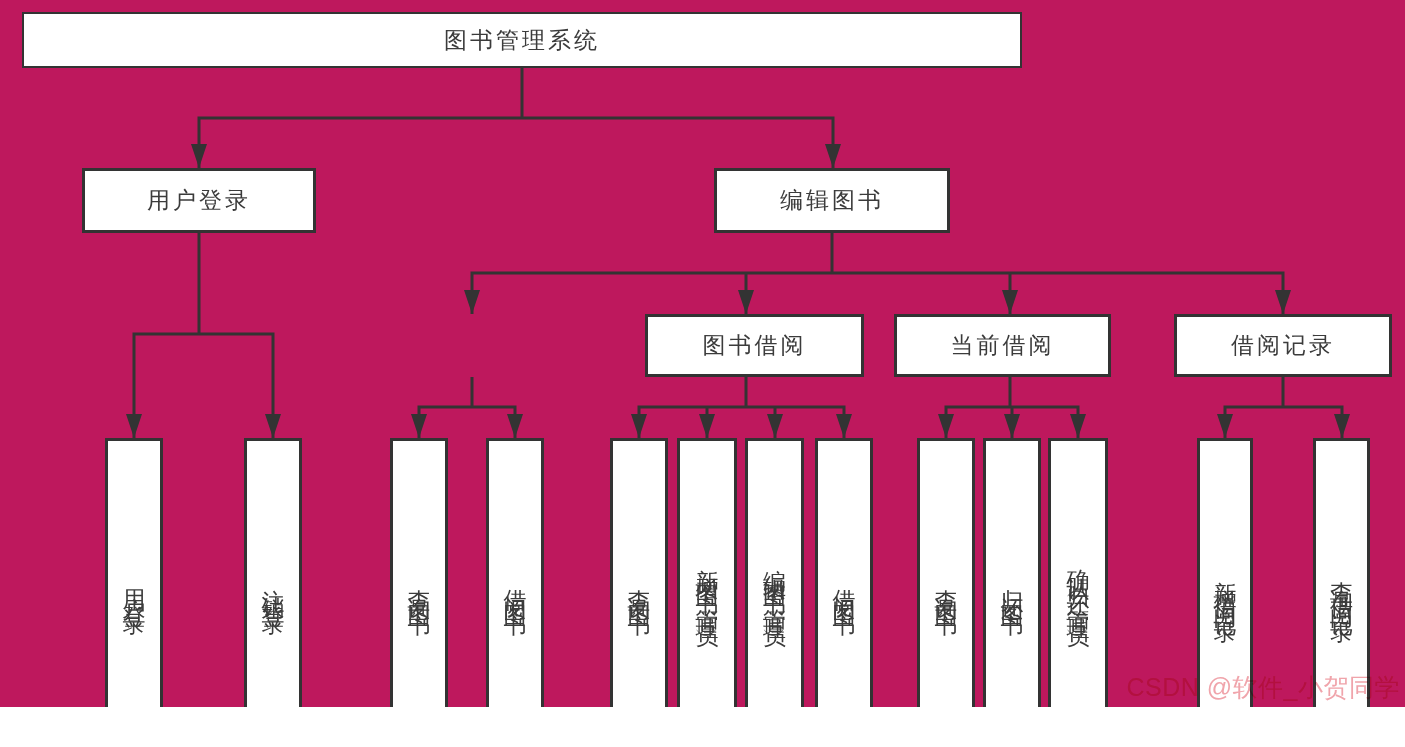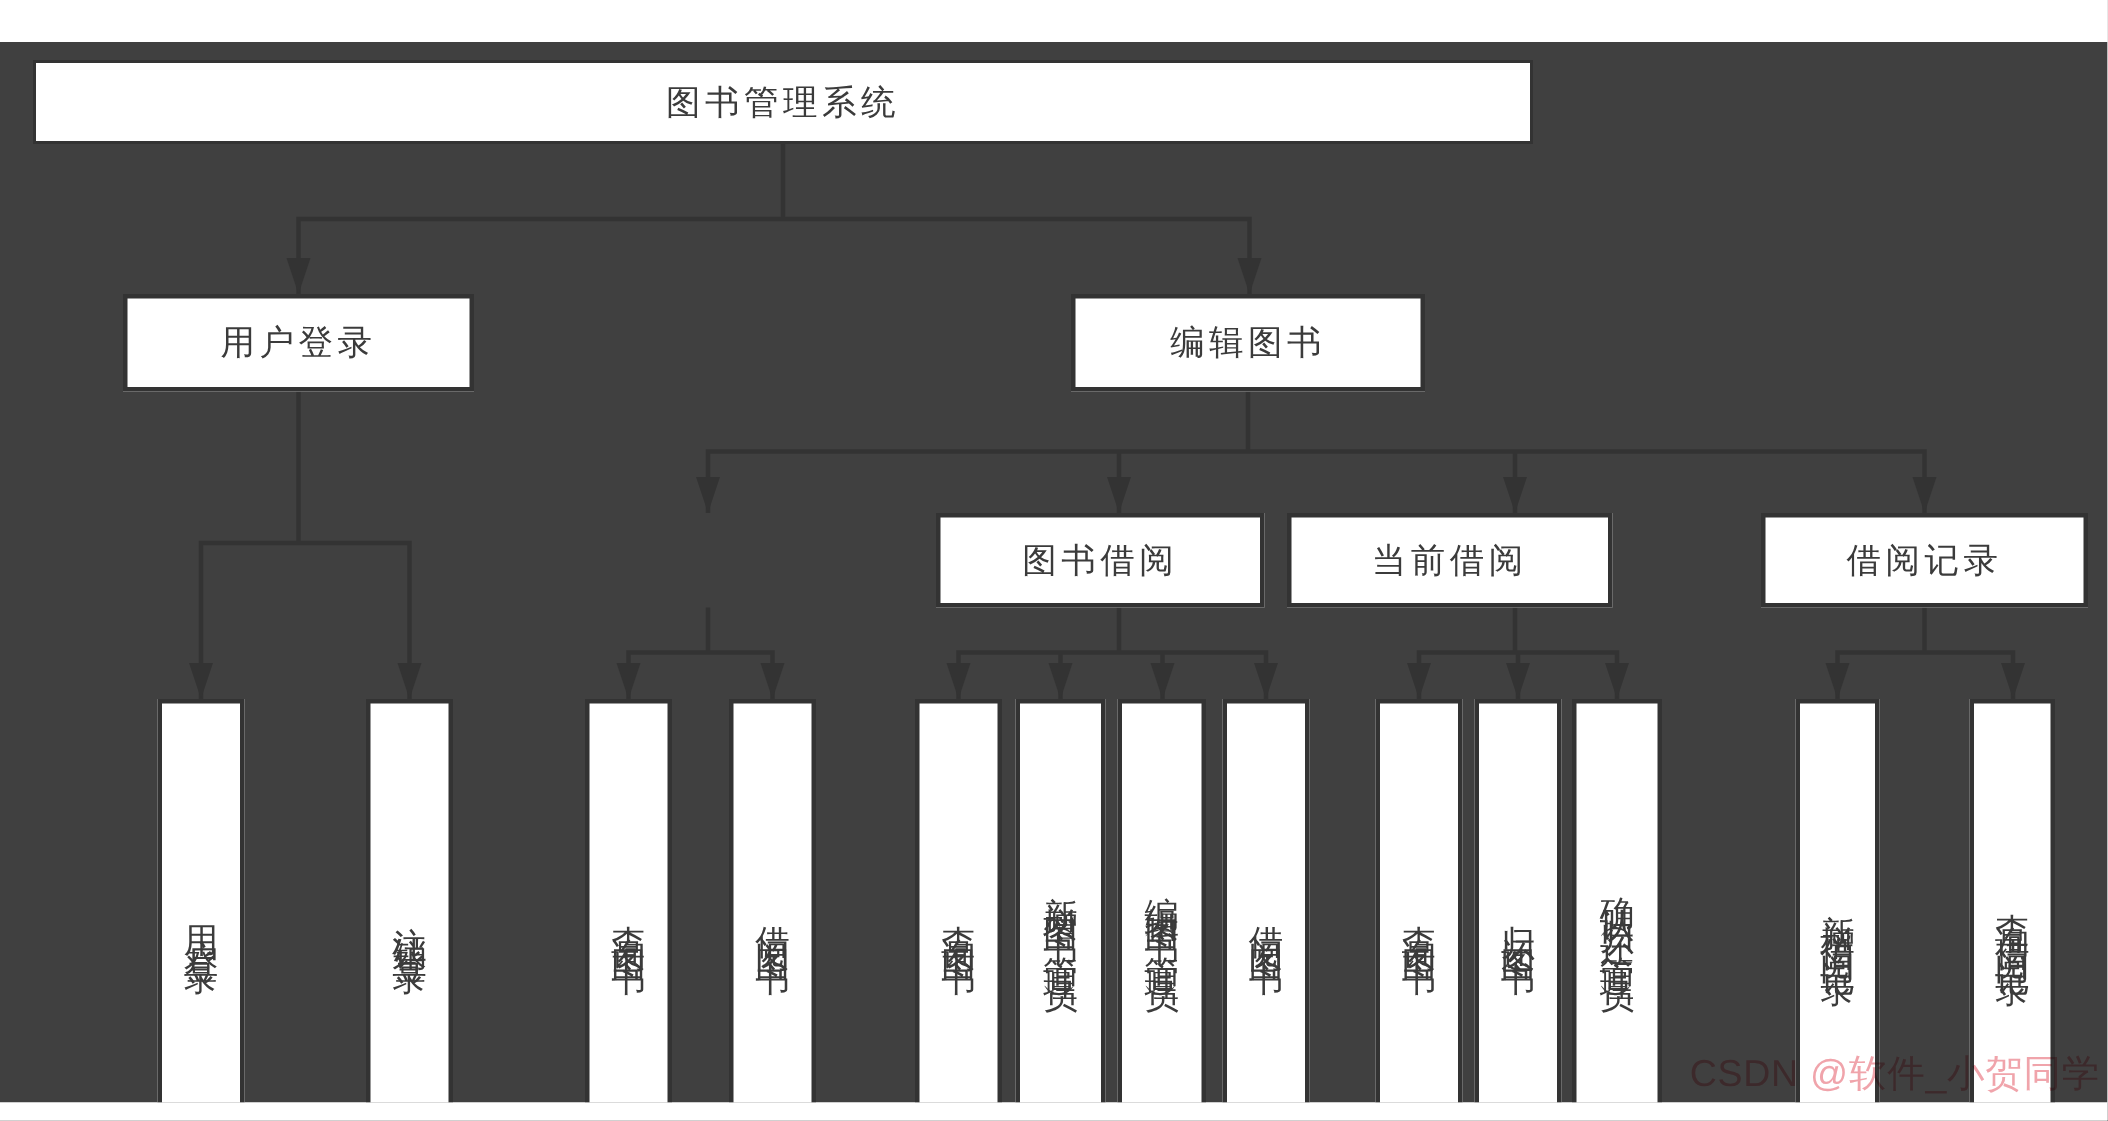--- a/index.html
+++ b/index.html
@@ -1,18 +1,18 @@
 <!DOCTYPE html>
 <html><head>
 <meta charset="utf-8">
 <style>
   html,body{margin:0;padding:0;background:#ffffff;}
   .canvas{
-    position:relative;width:1405px;height:707px;background:#404040;
-    font-family:"Liberation Sans","DejaVu Sans",sans-serif;overflow:hidden;margin-top:28px;
+    position:relative;width:1405px;height:707px;background:#be185d;
+    font-family:"Liberation Sans","DejaVu Sans",sans-serif;overflow:hidden;
   }
   .connectors{position:absolute;left:0;top:0;width:1405px;height:747px;}
   .node{
     position:absolute;box-sizing:border-box;border:3px solid #333333;background:#ffffff;
     display:flex;align-items:center;justify-content:center;color:#3b3b3b;
   }
   .node.root{border-width:2px;}
   .hlabel{font-size:23px;letter-spacing:3px;white-space:nowrap;}
   .vlabel{
     writing-mode:vertical-rl;text-orientation:mixed;
@@ -68,24 +68,24 @@
     <span class="hlabel">图书管理系统</span>
   </div>
 
   <div class="node" style="left:82px;top:168px;width:234px;height:65px">
     <span class="hlabel">用户登录</span>
   </div>
   <div class="node" style="left:714px;top:168px;width:236px;height:65px">
     <span class="hlabel">编辑图书</span>
   </div>
 
-  <div class="node" style="left:624px;top:314px;width:219px;height:63px">
+  <div class="node" style="left:645px;top:314px;width:219px;height:63px">
     <span class="hlabel">图书借阅</span>
   </div>
-  <div class="node" style="left:858px;top:314px;width:217px;height:63px">
+  <div class="node" style="left:894px;top:314px;width:217px;height:63px">
     <span class="hlabel">当前借阅</span>
   </div>
   <div class="node" style="left:1174px;top:314px;width:218px;height:63px">
     <span class="hlabel">借阅记录</span>
   </div>
 
   <div class="node" style="left:105px;top:438px;width:58px;height:298px">
     <span class="vlabel">用户登录</span>
   </div>
   <div class="node" style="left:244px;top:438px;width:58px;height:298px">

